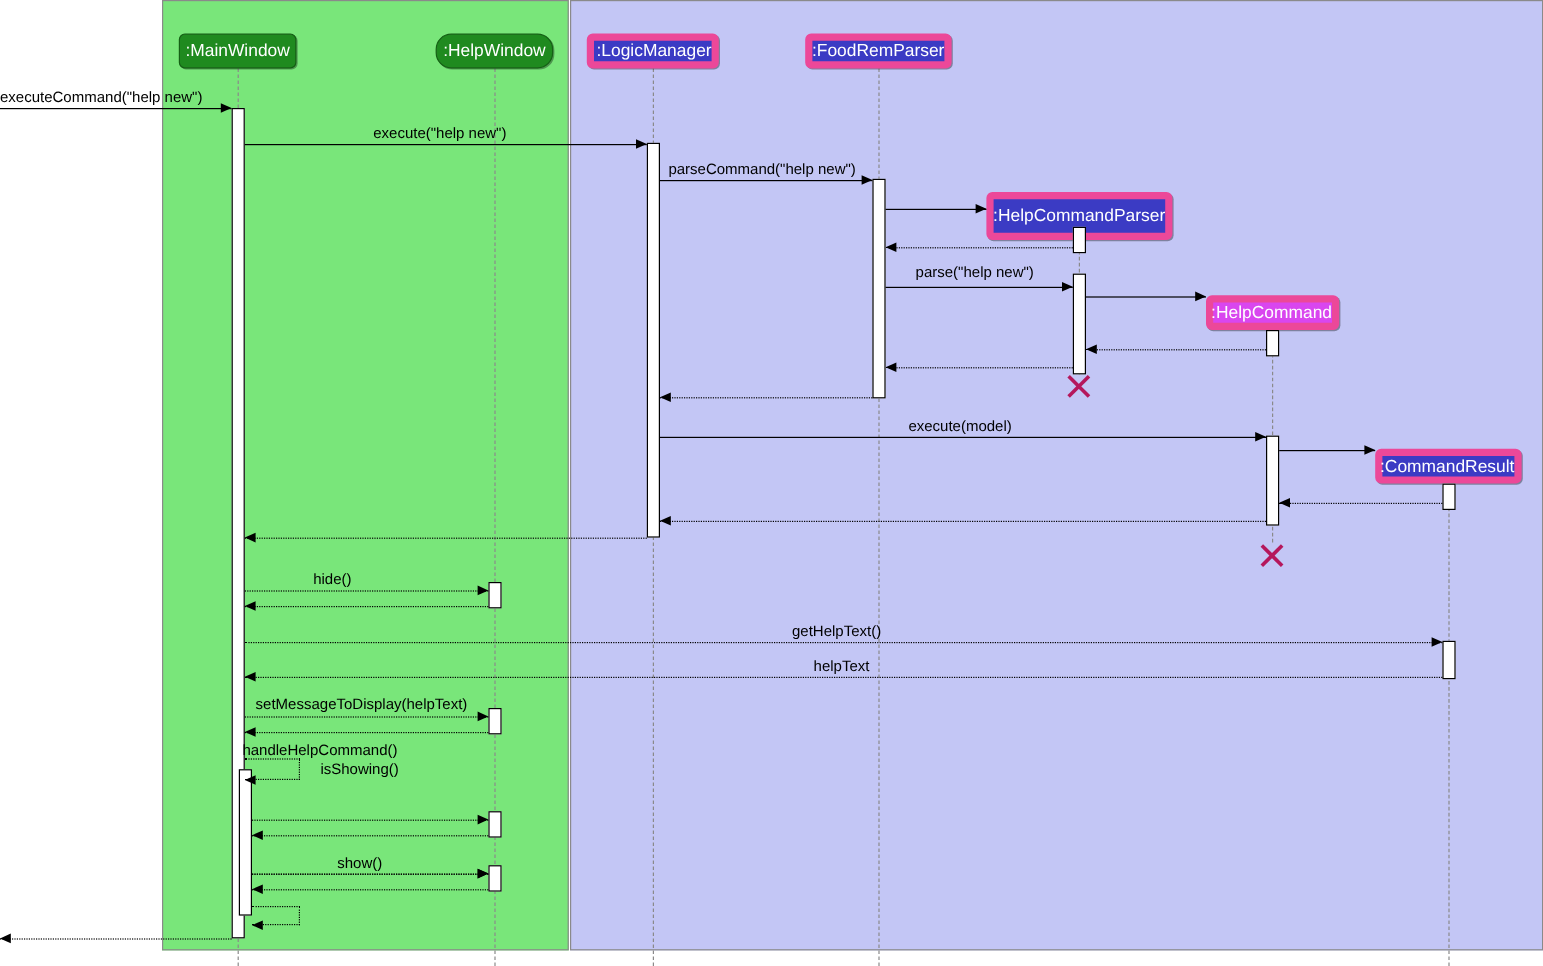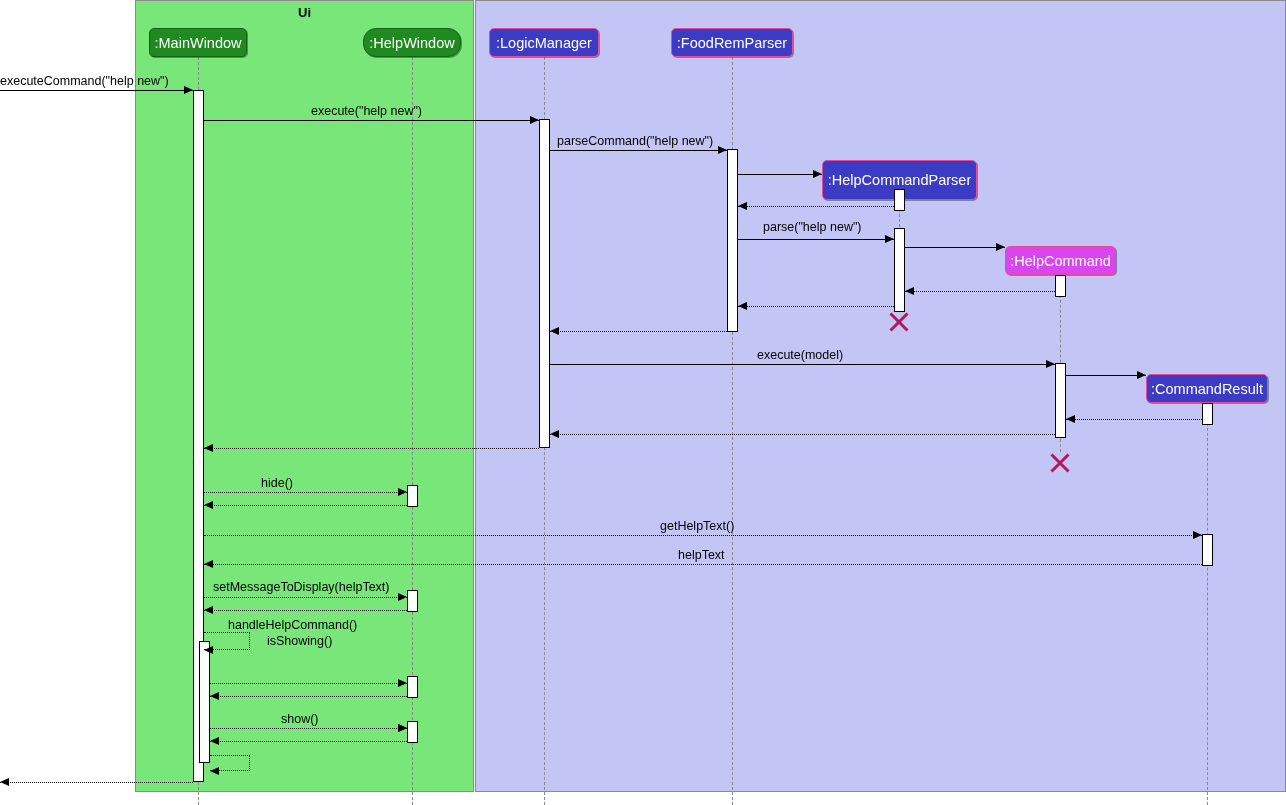--- a/index.html
+++ b/index.html
@@ -11,21 +11,21 @@
   .panel-ui{background:#79e67a;}
   .panel-logic{background:#c3c6f5;}
   .panel-title{position:absolute;font-weight:bold;font-size:13px;color:#000;text-align:center;white-space:nowrap;}
 
   .lifeline{position:absolute;width:0;border-left:1px dashed #8a8a8a;}
 
   .pbox{position:absolute;box-sizing:border-box;border-radius:5px;color:#fff;font-size:14.5px;
         display:flex;align-items:center;justify-content:center;white-space:nowrap;
         box-shadow:1px 1px 0 rgba(0,0,0,.35);}
   .pbox-ui{background:#1f8a1f;border:1px solid #156015;}
-  .pbox-logic{background:#3b3bc4;border:1px solid #ec4899;}
+  .pbox-logic{background:#3b3bc4;border:6px solid #ec4899;justify-content:flex-end;}
 
   .act{position:absolute;background:#ffffff;border:1px solid #000;box-sizing:border-box;width:11px;}
 
   
   .msg{position:absolute;height:0;}
   .msg .line{position:absolute;left:0;top:0;height:0;width:100%;}
   .solid{border-top:1px solid #000;}
   .dotted{border-top:1px dotted #000;}
   .arrow{position:absolute;top:-4px;width:0;height:0;}
   .arr-r{border-top:4.5px solid transparent;border-bottom:4.5px solid transparent;border-left:9px solid #000;}
@@ -39,21 +39,20 @@
   .xmark:before,.xmark:after{content:"";position:absolute;left:50%;top:0;width:3px;height:100%;
       background:#b5175c;transform-origin:center;}
   .xmark:before{transform:translateX(-50%) rotate(45deg);}
   .xmark:after{transform:translateX(-50%) rotate(-45deg);}
 </style>
 </head>
 <body>
 
 <div id="canvas">
     <div class="panel panel-ui" style="left: 135px; top: 0px; width: 339px; height: 792px; background: rgb(121, 230, 122);"></div>
-    <div class="panel-title" style="left: 135px; top: 5px; width: 339px;">Ui</div>
     <div class="panel panel-logic" style="left: 475px; top: 0px; width: 811px; height: 792px; background: rgb(195, 198, 245);"></div>
     <div class="lifeline" style="left: 198px; top: 57px; height: 748px;"></div>
     <div class="lifeline" style="left: 412px; top: 57px; height: 748px;"></div>
     <div class="lifeline" style="left: 544px; top: 57px; height: 748px;"></div>
     <div class="lifeline" style="left: 732px; top: 57px; height: 748px;"></div>
     <div class="lifeline" style="left: 899px; top: 189px; height: 123px;"></div>
     <div class="lifeline" style="left: 1060px; top: 275px; height: 177px;"></div>
     <div class="lifeline" style="left: 1207px; top: 403px; height: 402px;"></div>
     <div class="pbox pbox-ui" style="left: 149px; top: 28px; width: 98px; height: 29px; background: rgb(31, 138, 31);">
       <span>:MainWindow</span>
@@ -204,18 +203,18 @@
     <div class="msg" style="left: 210px; top: 741px; width: 197px;">
       <div class="line dotted"></div>
       <div class="arrow arr-l" style="left: 0px;"></div>
     </div>
     <div class="msg" style="left: 0px; top: 782px; width: 193px;">
       <div class="line dotted"></div>
       <div class="arrow arr-l" style="left: 0px;"></div>
     </div>
     <div class="selfcall" style="left: 204px; top: 632px; width: 46px; height: 18px;"></div>
     <div class="arrow arr-l" style="left: 204px; top: 646px; position: absolute;"></div>
-    <div class="mlabel" style="left: 228px; top: 618px;">handleHelpCommand()</div>
+    <div class="mlabel" style="left: 202px; top: 618px;">handleHelpCommand()</div>
     <div class="selfcall" style="left: 210px; top: 755px; width: 40px; height: 16px;"></div>
     <div class="arrow arr-l" style="left: 210px; top: 767px; position: absolute;"></div>
     <div class="xmark" style="left: 887px; top: 310px;"></div>
     <div class="xmark" style="left: 1048px; top: 451px;"></div>
   </div>
 
 </body></html>

